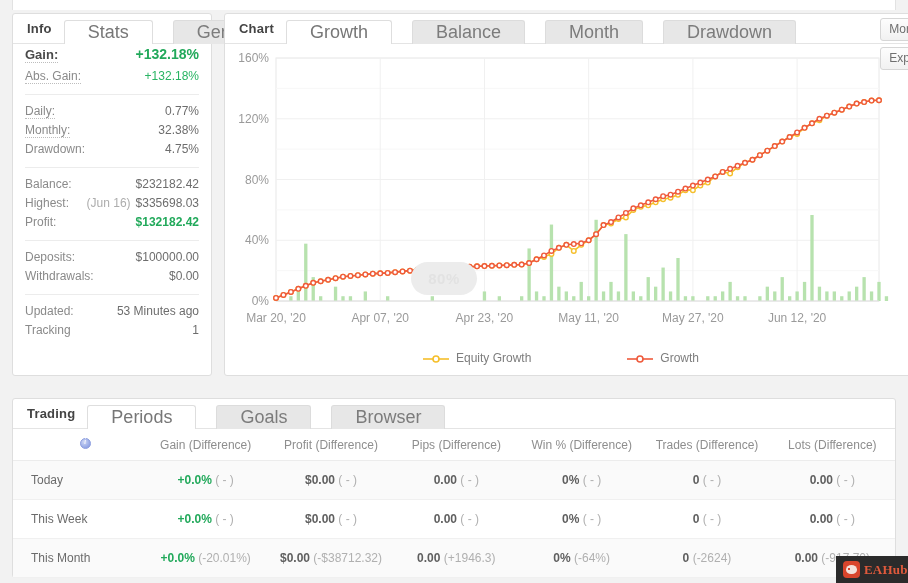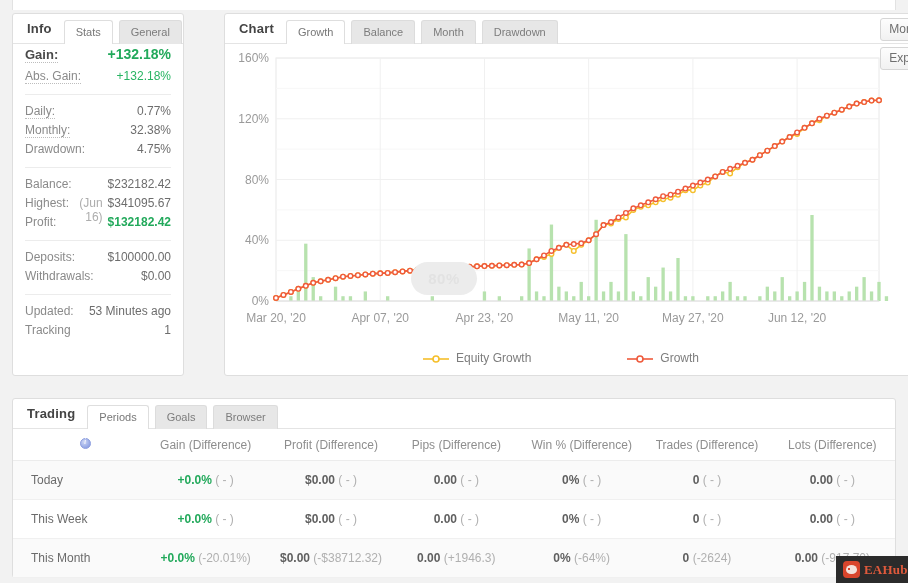--- a/index.html
+++ b/index.html
@@ -16,30 +16,30 @@
   
   .top-strip { position:absolute; left:12px; top:0; width:884px; height:10px; background:#fff; border-left:1px solid #e2e2e2; border-right:1px solid #e2e2e2; }
 
   
   .panel { position: absolute; background: #fff; border: 1px solid #dedede; border-radius: 3px; }
 
   
   .tabbar { position:absolute; top:-1px; left:0; right:0; height:30px; display:flex; align-items:flex-end; padding-left:10px; }
   .tab-title { font-weight: bold; color:#444; font-size:13px; padding:0 12px 7px 4px; letter-spacing:.2px; }
   .tab {
-    font-size: 11px; color: #7c7c7c; background:#e7e7e7;
+    font-size: 18px; color: #7c7c7c; background:#e7e7e7;
     border:1px solid #dcdcdc; border-bottom:none;
-    border-radius:3px 3px 0 0; padding:4px 11px 5px; margin-right:6px;
+    border-radius:3px 3px 0 0; padding:4px 23px 5px; margin-right:20px;
     line-height:14px; position:relative; top:1px;
   }
   .tab.active { background:#fff; color:#777; border-color:#dedede; }
   .tab-strip-line { position:absolute; left:0; right:0; top:29px; height:1px; background:#e4e4e4; }
 
   
-  #info-panel { left:12px; top:13px; width:172px; height:363px; }
+  #info-panel { left:12px; top:13px; width:200px; height:363px; }
   .info-body { position:absolute; top:30px; left:0; right:0; bottom:0; padding:0 12px; }
   .irow { display:flex; justify-content:space-between; align-items:baseline; height:19px; }
   .ilabel { color:#8a8a8a; font-size:12px; }
   .ilabel.dotted { border-bottom:1px dotted #bdbdbd; line-height:14px; }
   .ilabel.big { font-weight:bold; color:#4a4a4a; font-size:13px; }
   .ival { color:#6d6d6d; font-size:12px; text-align:right; }
   .ival.green { color:#28b463; }
   .ival.bigreen { color:#22a95b; font-weight:bold; font-size:14px; }
   .ival.boldgreen { color:#22a95b; font-weight:bold; font-size:12px; }
   .muted { color:#adadad; }
@@ -168,21 +168,21 @@
           <div class="irow">
             <span class="ilabel">Balance:</span>
             <span style="display: flex; gap: 5px; align-items: baseline;">
               <span class="ival">$232182.42</span>
             </span>
           </div>
           <div class="irow">
             <span class="ilabel">Highest:</span>
             <span style="display: flex; gap: 5px; align-items: baseline;">
               <span class="ival muted">(Jun 16)</span>
-              <span class="ival">$341095.67</span>
+              <span class="ival">$335698.03</span>
             </span>
           </div>
           <div class="irow">
             <span class="ilabel">Profit:</span>
             <span style="display: flex; gap: 5px; align-items: baseline;">
               <span class="ival boldgreen">$132182.42</span>
             </span>
           </div>
         </div>
         <div class="sep"></div>

